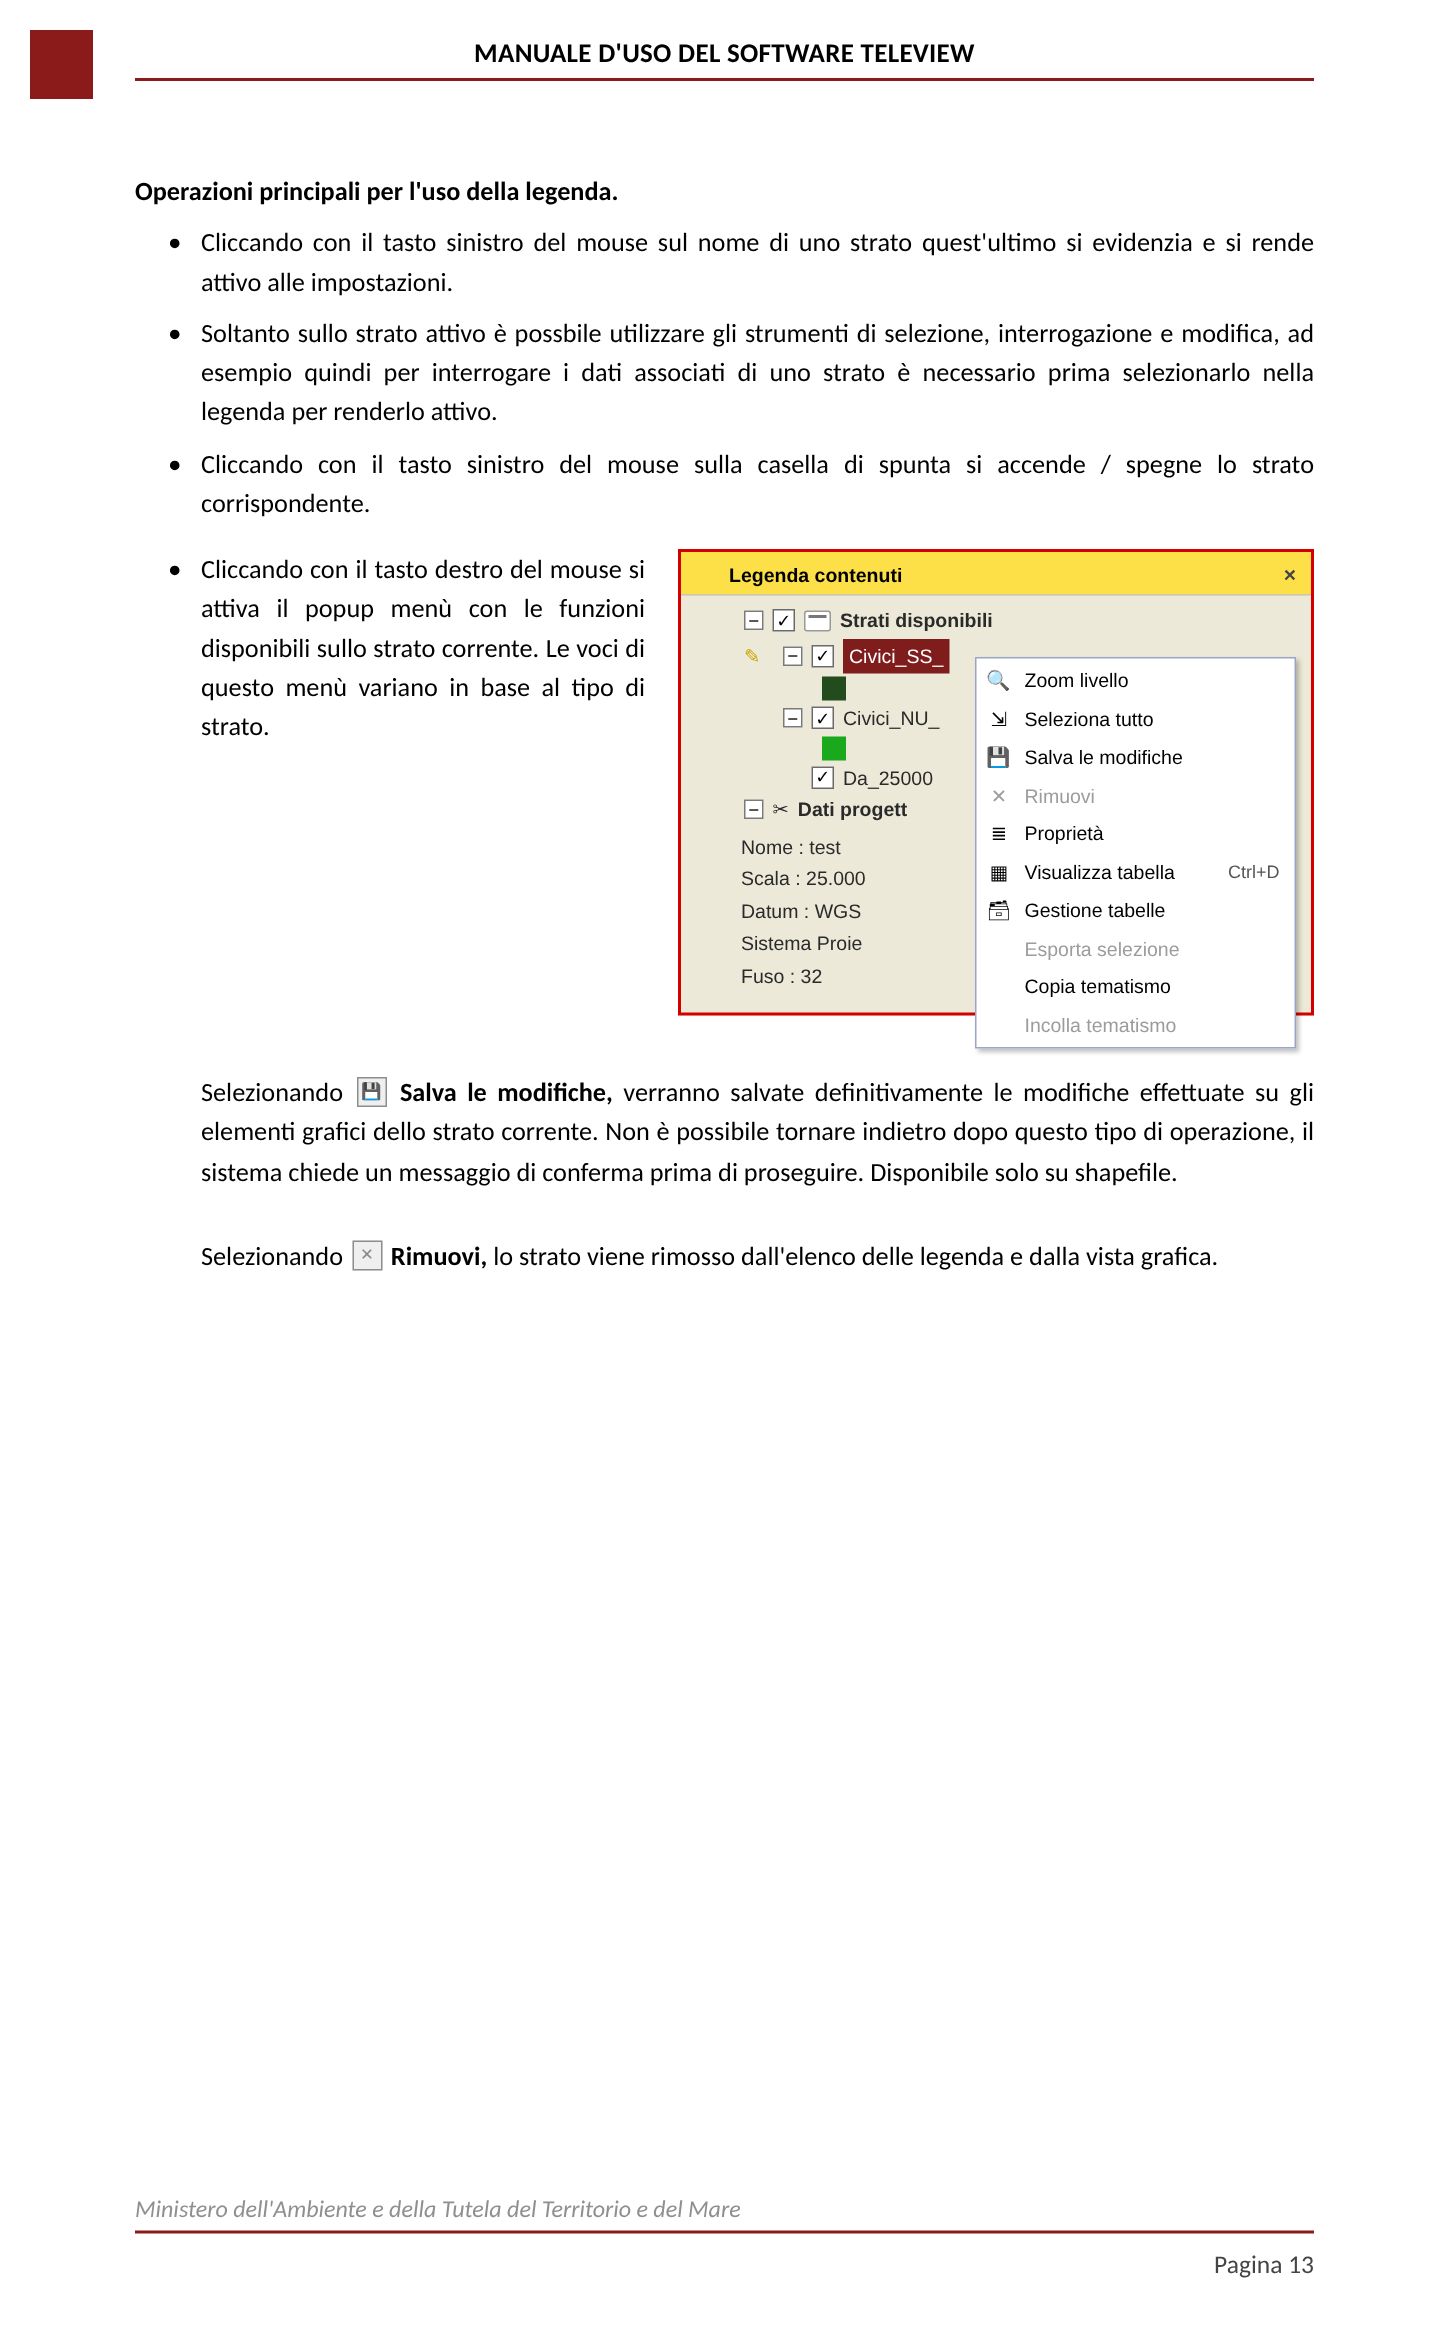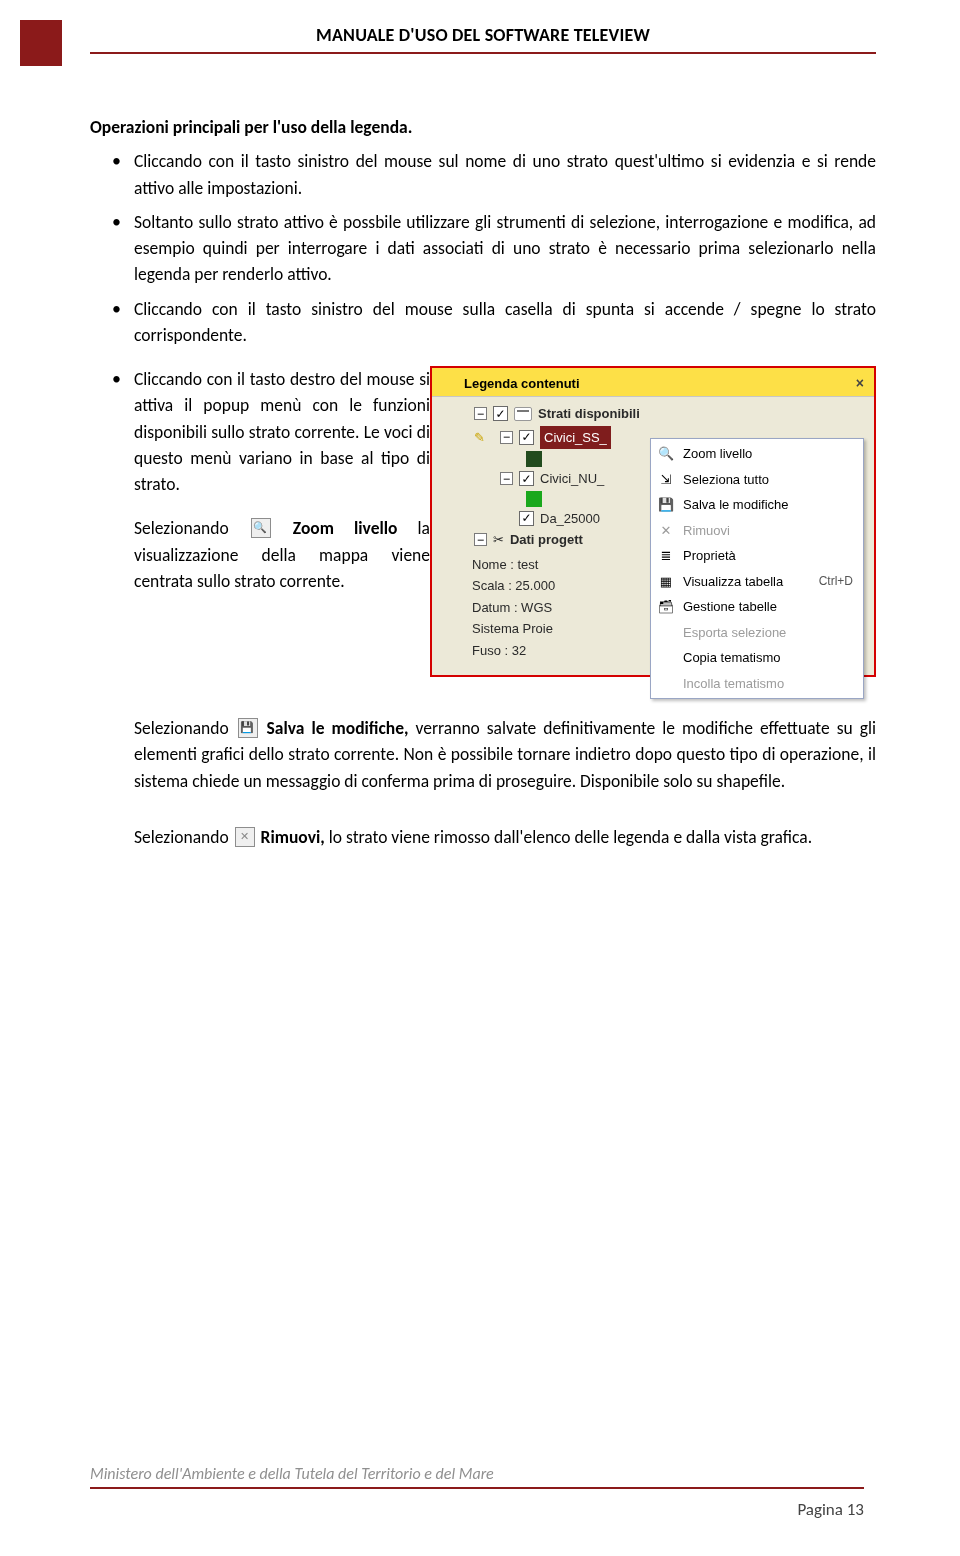--- a/index.html
+++ b/index.html
@@ -6,21 +6,21 @@
   .page{width:960px;min-height:1556px;margin:0 auto;position:relative;box-sizing:border-box;padding:24px 84px 0 90px;}
   .header{position:relative;}
   .red-box{position:absolute;left:-70px;top:-4px;width:42px;height:46px;background:#8b1a1a;}
   .header-title{text-align:center;font-weight:bold;font-size:18px;letter-spacing:.2px;}
   .header-rule{border:0;border-top:2px solid #8b1a1a;margin:6px 0 0 0;}
   .content{padding-top:60px;font-size:17.5px;line-height:1.5;text-align:justify;}
   .section-title{font-weight:bold;margin-bottom:8px;}
   ul.bullets{list-style:none;padding:0;margin:0 0 18px 0;}
   ul.bullets > li{position:relative;padding-left:44px;margin-bottom:8px;}
   ul.bullets > li::before{content:"•";position:absolute;left:22px;top:0;font-size:18px;}
-  .row-columns{display:flex;align-items:flex-start;margin:18px 0;}
+  .row-columns{display:flex;gap:22px;align-items:flex-start;margin:18px 0;}
   .left-col{flex:0 0 340px;}
   .left-col > ul.bullets > li{padding-left:44px;}
   .screenshot-box{border:2px solid #d40000;flex:1;background:#ece9d8;font-family:Tahoma,Arial,sans-serif;font-size:13px;position:relative;}
   .legend-titlebar{display:flex;align-items:center;justify-content:space-between;background:#fde047;padding:5px 8px 2px 32px;border-bottom:1px solid #c6c6c6;font-weight:bold;}
   .legend-body{padding:6px 0 14px 12px;color:#2a2a2a;}
   .proj-label{padding:4px 0 8px 14px;font-size:13px;}
   .tree-row{display:flex;align-items:center;gap:6px;padding:1px 0 1px 0;position:relative;}
   .indent1{padding-left:30px;}
   .indent2{padding-left:56px;}
   .indent3{padding-left:82px;}
@@ -39,21 +39,21 @@
   .ctx-item.disabled{color:#9c9c9c;}
   .ctx-item .kbd{margin-left:auto;color:#555;font-size:12px;}
   .ctx-icon{width:18px;height:16px;display:inline-flex;align-items:center;justify-content:center;font-size:13px;}
   .details{padding-top:3px;}
   .details .line{padding:1px 0 1px 28px;font-size:13px;}
   .inline-icon{display:inline-block;width:18px;height:18px;border:1px solid #8d8d8d;background:#efefef;vertical-align:-4px;margin:0 2px;position:relative;}
   .inline-icon.zoom::after{content:"🔍";position:absolute;inset:0;display:flex;align-items:center;justify-content:center;font-size:11px;}
   .inline-icon.hand::after{content:"✥";position:absolute;inset:0;display:flex;align-items:center;justify-content:center;font-size:12px;color:#444;}
   .inline-icon.disk::after{content:"💾";position:absolute;inset:0;display:flex;align-items:center;justify-content:center;font-size:11px;}
   .inline-icon.xrem::after{content:"✕";position:absolute;inset:0;display:flex;align-items:center;justify-content:center;font-size:11px;color:#888;}
-  .footer{position:absolute;left:90px;right:96px;bottom:36px;font-size:16px;}
+  .footer{position:absolute;left:90px;right:84px;bottom:36px;font-size:16px;}
   .footer-line{font-style:italic;color:#8f8f8f;border-bottom:2px solid #8b1a1a;padding-bottom:4px;}
   .page-no{text-align:right;color:#444;font-size:17px;padding-top:10px;}
   .close-x{font-size:14px;font-weight:bold;color:#444;padding-right:2px;}
 </style>
 </head>
 <body>
 
 <div class="page">
   <div class="header">
     <div class="red-box"></div>
@@ -70,26 +70,20 @@
       <li><span>Cliccando con il tasto sinistro del mouse sulla casella di spunta si accende / spegne lo strato corrispondente.</span></li>
     </ul>
 
     <div class="row-columns">
       <div class="left-col">
         <ul class="bullets">
           <li>
             <span>Cliccando con il tasto destro del mouse si attiva il popup menù con le funzioni disponibili sullo strato corrente. Le voci di questo menù variano in base al tipo di strato.</span>
           </li>
         </ul>
-        <div style="padding-left:44px;margin-bottom:12px;">
-          <span>Selezionando </span>
-          <span class="inline-icon zoom"></span>
-          <b>Zoom livello</b>
-          <span> la visualizzazione della mappa viene centrata sullo strato corrente.</span>
-        </div>
       </div>
 
       <div class="screenshot-box">
         <div class="legend-titlebar">
           <span>Legenda contenuti</span>
           <span class="close-x">×</span>
         </div>
         <div class="legend-body">
 
           <div class="tree-row indent1">

